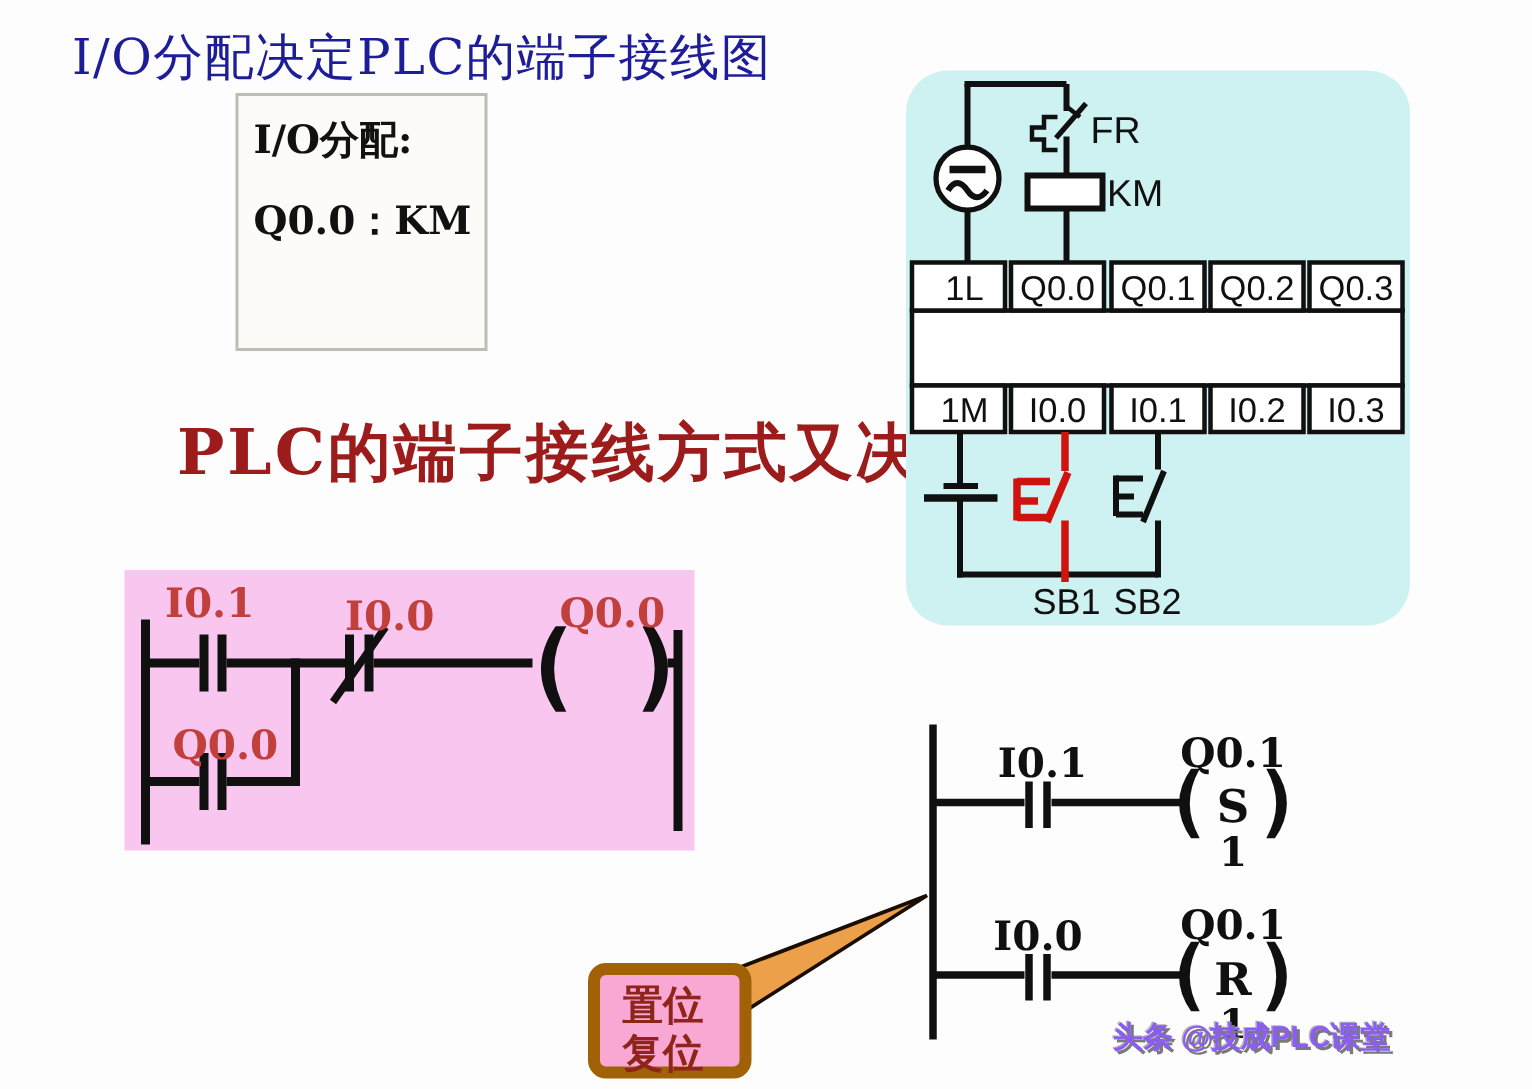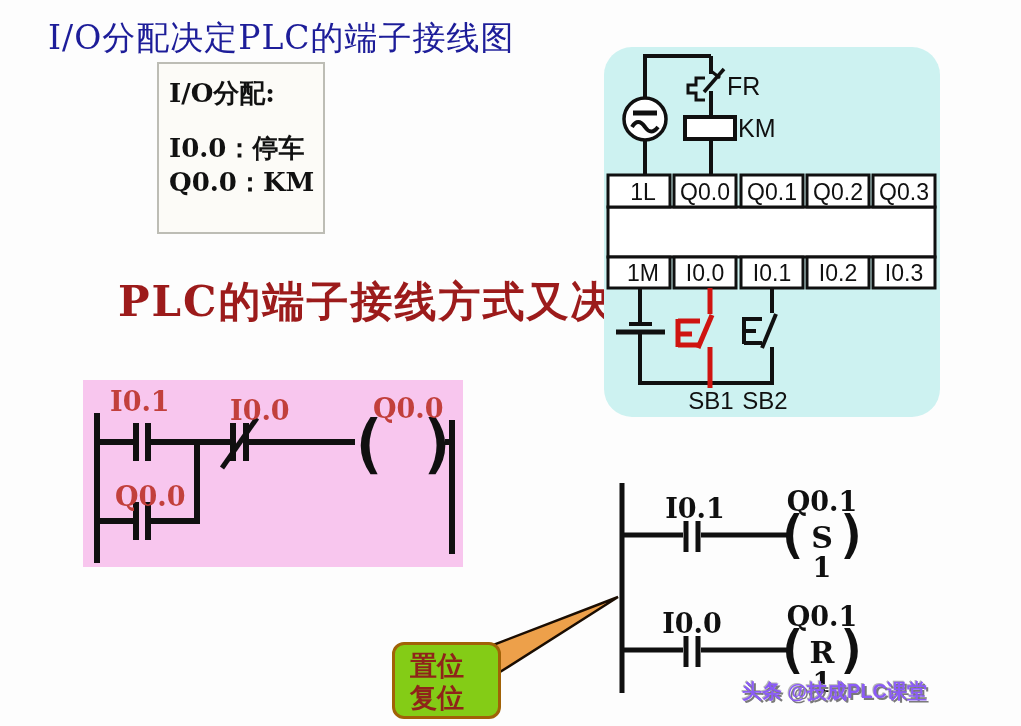--- a/index.html
+++ b/index.html
@@ -22,22 +22,22 @@
   .red-line{
     font-size:42px;font-weight:bold;color:#9c1b1b;white-space:nowrap;letter-spacing:2px;
   }
   .pink-panel{
     left:83px;top:380px;width:380px;height:187px;background:#f8c6ee;
   }
   .cyan-panel{
     left:604px;top:47px;width:336px;height:370px;background:#cdf2f1;border-radius:28px;
   }
   .callout{
-    left:392px;top:642px;width:109px;height:77px;background:#84cc16;
-    border:3px solid #a16207;border-radius:12px;box-sizing:border-box;
+    left:392px;top:642px;width:109px;height:77px;background:#f9a8d4;
+    border:8px solid #a16207;border-radius:12px;box-sizing:border-box;
     color:#8f241a;font-size:27px;font-weight:bold;line-height:32px;
     padding-top:5px;padding-left:15px;
   }
   .watermark{
     left:742px;top:678px;font-family:"Liberation Sans","DejaVu Sans",sans-serif;
     font-size:20px;font-weight:bold;color:#8b5cf6;white-space:nowrap;
     text-shadow:2px 2px 0 #7a7a7a, -1px -1px 0 #b5b5b5;
   }
   svg text{user-select:none;}
   .lbl-red{fill:#c2403c;font-weight:bold;font-family:"DejaVu Serif","Liberation Serif",serif;}
@@ -47,21 +47,20 @@
 </style>
 </head>
 <body>
 
 <div class="canvas">
 
   <div class="abs title">I/O分配决定PLC的端子接线图</div>
 
   <div class="abs io-box">
     <div class="io-header">I/O分配:</div>
-    <div class="io-item">I0.0：停车</div>
     <div class="io-item">Q0.0：KM</div>
   </div>
 
   <div class="abs red-line" style="left:118px;top:274px;">PLC的端子接线方式又决</div>
 
   <div class="abs pink-panel">
     <svg width="380" height="187" viewBox="0 0 380 187">
 
       <line x1="14" y1="33" x2="14" y2="183" stroke="#101010" stroke-width="6"></line>
 

